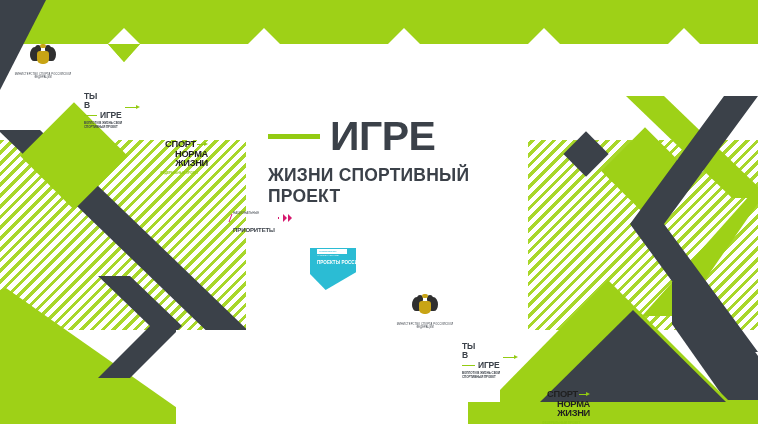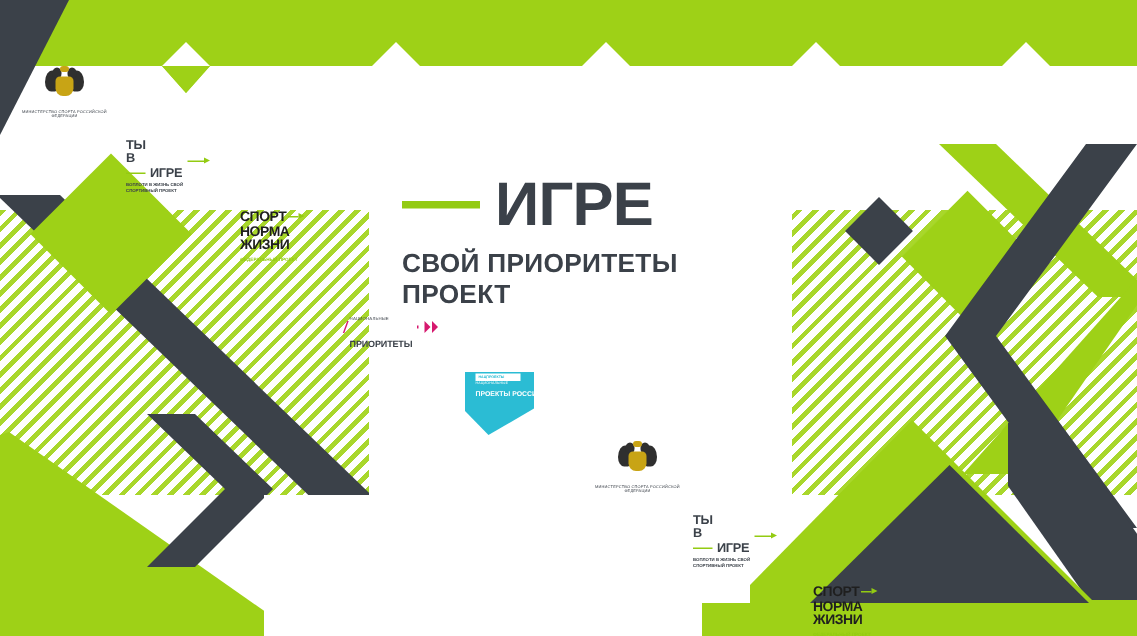--- a/index.html
+++ b/index.html
@@ -64,21 +64,21 @@
   .tvi .r2{display:flex;align-items:center;gap:3px;margin-top:1px;}
   .tvi .t{font-size:8.5px;font-weight:bold;color:#3b4149;line-height:9px;letter-spacing:-.2px;}
   .tvi .ar{position:relative;width:15px;height:5px;}
   .tvi .ar .b{position:absolute;left:0;top:1.6px;width:11px;height:1.8px;background:#93cb12;}
   .tvi .ar .h{position:absolute;right:0;top:0;width:0;height:0;
     border-top:2.5px solid transparent;border-bottom:2.5px solid transparent;border-left:4px solid #93cb12;}
   .tvi .d{width:13px;height:1.8px;background:#93cb12;}
   .tvi .cap{margin-top:2px;font-size:2.9px;line-height:3.7px;font-weight:bold;color:#3b4149;text-transform:uppercase;}
 
   .snz{position:relative;width:48px;}
-  .snz .l{font-size:9.3px;font-weight:bold;color:#1f1f1f;line-height:9.6px;letter-spacing:-.3px;}
+  .snz .l{font-size:9.3px;font-weight:bold;color:#1f1f1f;line-height:9.6px;letter-spacing:-.3px;text-align:right;}
   .snz .ar{display:inline-block;position:relative;width:11px;height:5px;vertical-align:middle;margin-left:1px;}
   .snz .ar .b{position:absolute;left:0;top:1.6px;width:7px;height:1.8px;background:#93cb12;}
   .snz .ar .h{position:absolute;right:0;top:0;width:0;height:0;
     border-top:2.5px solid transparent;border-bottom:2.5px solid transparent;border-left:4px solid #93cb12;}
   .snz .cap{margin-top:2px;font-size:3.1px;line-height:4px;font-weight:bold;color:#93cb12;text-transform:uppercase;}
 
   .np{position:relative;width:62px;padding-top:12px;}
   .np .row{display:flex;align-items:center;gap:3px;}
   .np .tick{width:4px;height:8px;background:#d6186e;transform:skewX(-20deg);}
   .np .txt1{font-size:2.9px;line-height:3.6px;color:#3b4149;text-transform:uppercase;letter-spacing:.1px;}
@@ -262,18 +262,18 @@
     </div>
 
   </div>
 
   <div id="center-lockup">
     <div class="line-2">
       <span class="dash"></span>
       <span class="big">ИГРЕ</span>
     </div>
     <div id="subtitle">
-      <div>СВОЙ ПРИОРИТЕТЫ</div>
+      <div>ЖИЗНИ СПОРТИВНЫЙ</div>
       <div>ПРОЕКТ</div>
     </div>
   </div>
 
 </div>
 
 </body></html>

